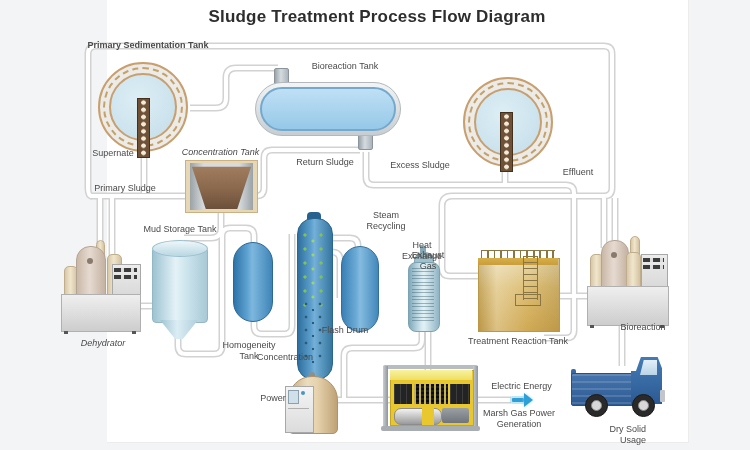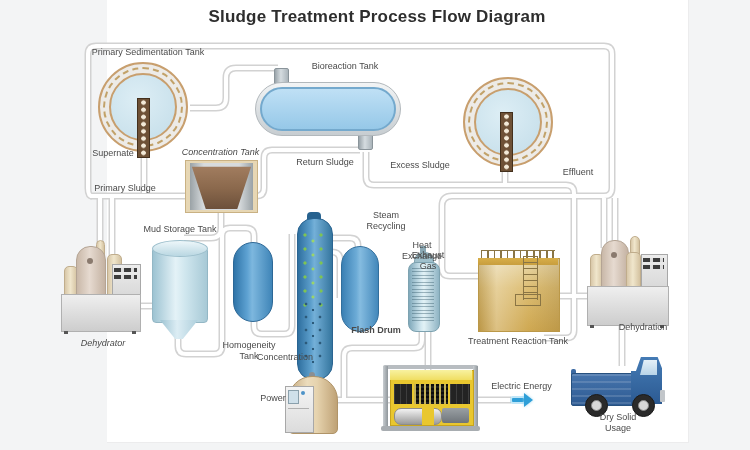--- a/index.html
+++ b/index.html
@@ -236,34 +236,35 @@
     <div style="position:absolute;left:2px;top:18px;width:62px;height:31px;background:repeating-linear-gradient(180deg,rgba(255,255,255,.14) 0 2px,rgba(0,0,0,0) 2px 7px),linear-gradient(180deg,#4775ad,#2d5a92);border:1px solid #27517f;border-radius:2px;"></div>
     <div style="position:absolute;left:62px;top:2px;width:31px;height:47px;clip-path:polygon(0% 100%,0% 30%,16% 30%,32% 0%,86% 0%,100% 24%,100% 100%);background:linear-gradient(180deg,#447bb5,#2c5a92);"></div>
     <div style="position:absolute;left:71px;top:5px;width:17px;height:15px;clip-path:polygon(22% 0,100% 0,100% 100%,0 100%);background:linear-gradient(180deg,#e4f0f8,#b8d4e8);"></div>
     <div style="position:absolute;left:91px;top:35px;width:5px;height:12px;background:#c2c6ca;border-radius:1px;"></div>
     <div style="position:absolute;left:16px;top:39px;width:21px;height:21px;border-radius:50%;background:#2a2a2a;border:1px solid #1a1a1a;"></div>
     <div style="position:absolute;left:22px;top:45px;width:9px;height:9px;border-radius:50%;background:#d8d8d8;border:1px solid #8a8a8a;"></div>
     <div style="position:absolute;left:63px;top:39px;width:21px;height:21px;border-radius:50%;background:#2a2a2a;border:1px solid #1a1a1a;"></div>
     <div style="position:absolute;left:69px;top:45px;width:9px;height:9px;border-radius:50%;background:#d8d8d8;border:1px solid #8a8a8a;"></div>
   </div>
 
-  <div class="lbl" style="left:78px;top:47px;width:140px;">Primary Sedimentation Tank</div>
+  <div class="lbl" style="left:78px;top:40px;width:140px;font-weight:bold;">Primary Sedimentation Tank</div>
   <div class="lbl" style="left:85px;top:148px;width:56px;">Supernate</div>
   <div class="lbl" style="left:163px;top:147px;width:115px;font-style:italic;">Concentration Tank</div>
   <div class="lbl" style="left:90px;top:183px;width:70px;">Primary Sludge</div>
   <div class="lbl" style="left:305px;top:61px;width:80px;">Bioreaction Tank</div>
   <div class="lbl" style="left:290px;top:157px;width:70px;">Return Sludge</div>
   <div class="lbl" style="left:385px;top:160px;width:70px;">Excess Sludge</div>
   <div class="lbl" style="left:555px;top:167px;width:46px;">Effluent</div>
   <div class="lbl" style="left:140px;top:224px;width:80px;">Mud Storage Tank</div>
   <div class="lbl" style="left:75px;top:338px;width:56px;font-style:italic;">Dehydrator</div>
   <div class="lbl" style="left:219px;top:340px;width:60px;">Homogeneity Tank</div>
   <div class="lbl" style="left:250px;top:352px;width:70px;">Concentration</div>
-  <div class="lbl" style="left:348px;top:325px;width:56px;font-weight:bold;">Flash Drum</div>
+  <div class="lbl" style="left:317px;top:325px;width:56px;">Flash Drum</div>
   <div class="lbl" style="left:362px;top:210px;width:48px;">Steam Recycling</div>
   <div class="lbl" style="left:406px;top:210px;width:44px;margin-top:40px;">Exhaust Gas</div>
   <div class="lbl" style="left:395px;top:240px;width:54px;">Heat Exchange</div>
   <div class="lbl" style="left:458px;top:336px;width:120px;">Treatment Reaction Tank</div>
-  <div class="lbl" style="left:613px;top:322px;width:60px;">Dehydration</div>
+  <div class="lbl" style="left:613px;top:322px;width:60px;">Bioreaction</div>
   <div class="lbl" style="left:255px;top:393px;width:36px;">Power</div>
   <div class="lbl" style="left:484px;top:381px;width:75px;">Electric Energy</div>
-  <div class="lbl" style="left:590px;top:412px;width:56px;">Dry Solid Usage</div>
+  <div class="lbl" style="left:477px;top:408px;width:84px;">Marsh Gas Power Generation</div>
+  <div class="lbl" style="left:590px;top:424px;width:56px;text-align:right;">Dry Solid Usage</div>
 </div>
 
 </body></html>

